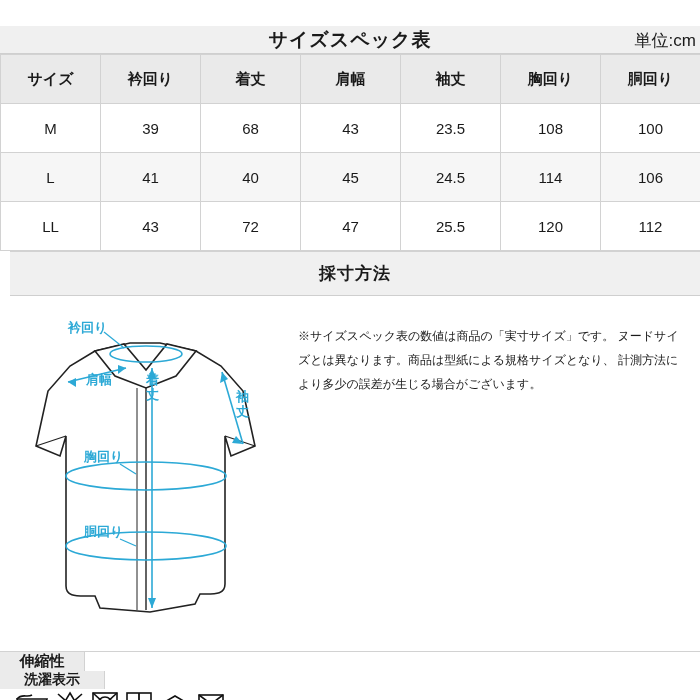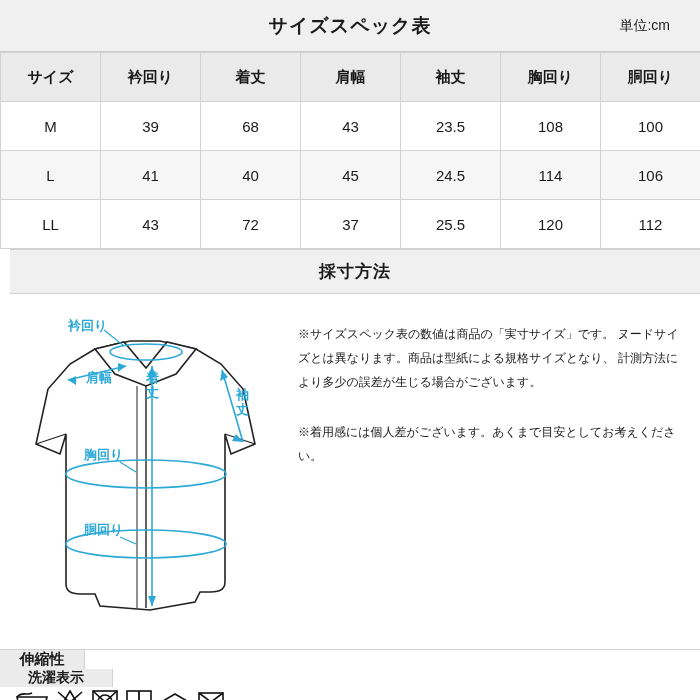--- a/index.html
+++ b/index.html
@@ -8,39 +8,40 @@
     width: 700px; height: 700px;
     font-family: "Liberation Sans", sans-serif;
     background: #ffffff;
     color: #1a1a1a;
     overflow: hidden;
   }
   .page { width: 700px; height: 700px; position: relative; }
 
   
   .header {
-    height: 52px;
+    height: 28px;
     background: #f0f0f0;
     display: flex;
     align-items: center;
     justify-content: center;
     position: relative;
     border-bottom: 1px solid #cfcfcf;
+    margin-top: 26px;
   }
   .header-title {
     font-size: 19px;
     font-weight: bold;
     letter-spacing: 1px;
   }
   .header-unit {
     position: absolute;
-    right: 30px;
+    right: 4px;
     top: 50%;
     transform: translateY(-50%);
-    font-size: 14px;
+    font-size: 17px;
   }
 
   
   table.spec {
     width: 700px;
     border-collapse: collapse;
     table-layout: fixed;
   }
   table.spec th, table.spec td {
     border: 1px solid #d2d2d2;
@@ -118,21 +119,21 @@
   .opt.selected::before {
     content: "";
     position: absolute;
     left: 50%; top: 50%;
     transform: translate(-50%,-50%);
     width: 42px; height: 42px;
     border: 2px solid #2ca9d6;
     border-radius: 50%;
   }
   .bb-label2 {
-    width: 113px;
+    width: 105px;
     background: #ebebeb;
     border-right: 1px solid #d2d2d2;
     display: flex; align-items: center; justify-content: center;
     font-size: 14px; font-weight: bold;
   }
   .bb-icons {
     flex: 1;
     display: flex; align-items: center; justify-content: flex-start;
     gap: 4px;
     padding-left: 14px;
@@ -187,21 +188,21 @@
         <td>40</td>
         <td>45</td>
         <td>24.5</td>
         <td>114</td>
         <td>106</td>
       </tr>
       <tr class="odd">
         <td class="sizecell">LL</td>
         <td>43</td>
         <td>72</td>
-        <td>37</td>
+        <td>47</td>
         <td>25.5</td>
         <td>120</td>
         <td>112</td>
       </tr>
     </tbody>
   </table>
 
   <div class="section-title">採寸方法</div>
 
   <div class="middle">
@@ -258,21 +259,20 @@
         <text x="84" y="165" font-family="Liberation Sans, sans-serif" font-size="13" font-weight="bold" fill="#2ca9d6">胸回り</text>
         <line x1="120" y1="168" x2="136" y2="178" stroke="#2ca9d6" stroke-width="1.3"></line>
 
         <text x="84" y="240" font-family="Liberation Sans, sans-serif" font-size="13" font-weight="bold" fill="#2ca9d6">胴回り</text>
         <line x1="120" y1="243" x2="136" y2="250" stroke="#2ca9d6" stroke-width="1.3"></line>
       </svg>
     </div>
 
     <div class="notes">
       <p>※サイズスペック表の数値は商品の「実寸サイズ」です。 ヌードサイズとは異なります。商品は型紙による規格サイズとなり、 計測方法により多少の誤差が生じる場合がございます。</p>
-      <p>※着用感には個人差がございます。あくまで目安としてお考えください。</p>
     </div>
   </div>
 
   <div class="bottom">
     <div class="bb-label">伸縮性</div>
     <div class="bb-label2">洗濯表示</div>
     <div class="bb-icons">
 
       <svg width="36" height="30" viewBox="0 0 36 30">
         <path d="M3,10 L33,10 L29,26 L7,26 Z" fill="none" stroke="#111" stroke-width="1.6"></path>

